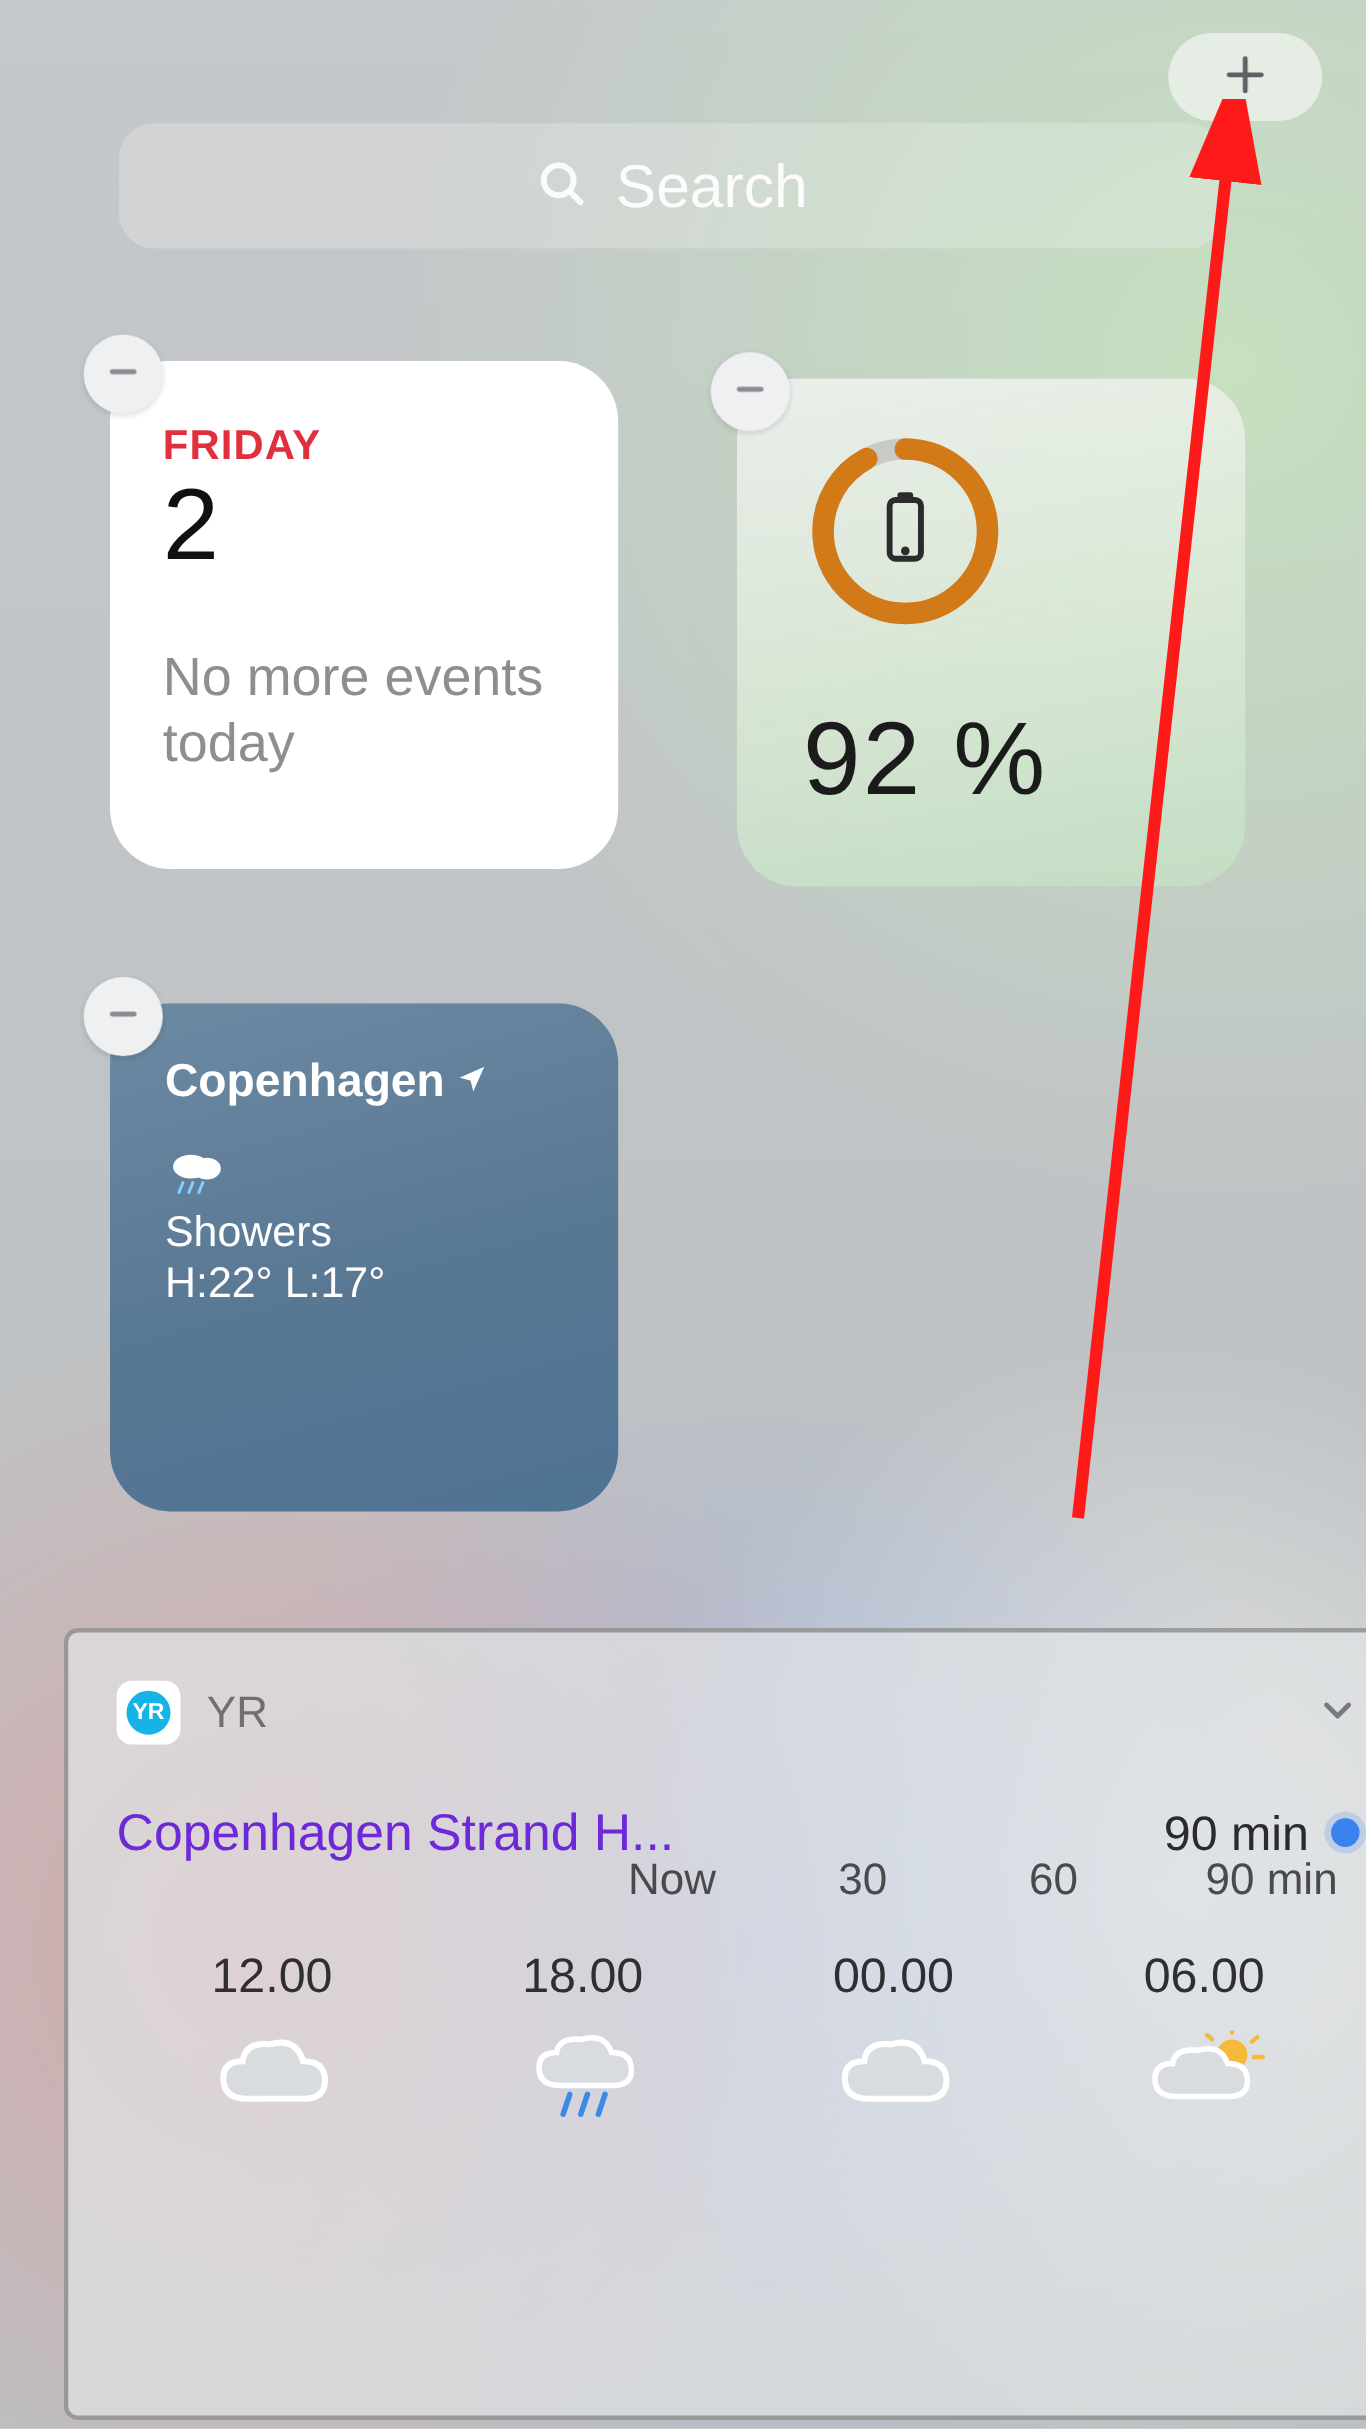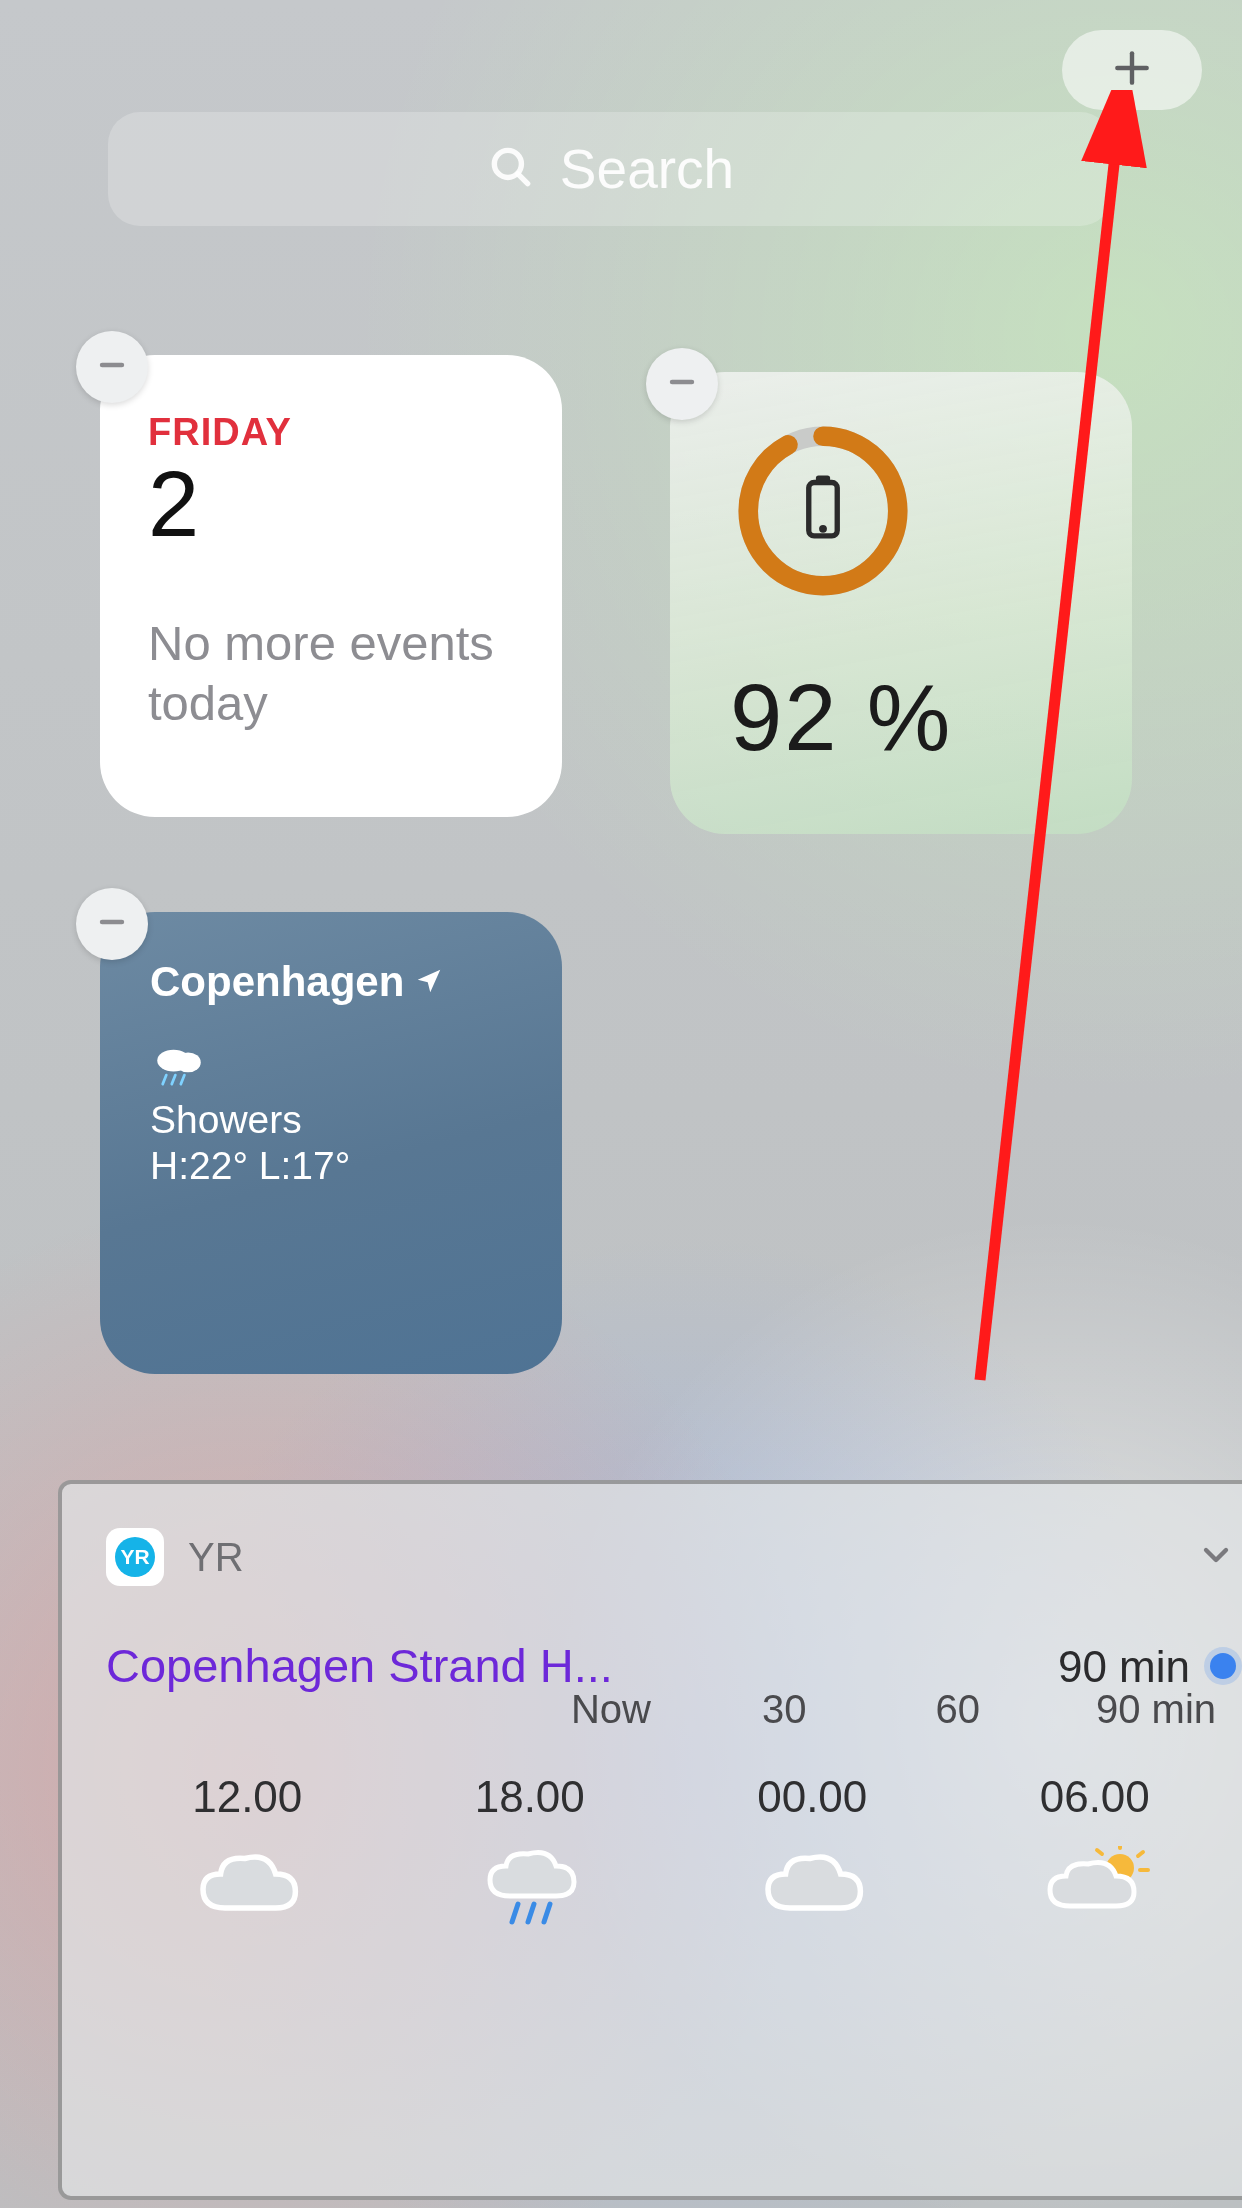--- a/index.html
+++ b/index.html
@@ -67,35 +67,34 @@
     width: 72px; height: 72px;
     border-radius: 50%;
     background: #eef0f1;
     display: flex; align-items: center; justify-content: center;
     box-shadow: 0 2px 6px rgba(0,0,0,0.15);
   }
   .remove-badge svg { width: 34px; height: 34px; }
 
   
   .cal-widget {
-    top: 355px; left: 100px;
+    top: 328px; left: 100px;
     background: #ffffff;
     padding: 56px 48px 40px 48px;
   }
   .cal-day-name { color: #e1303d; font-size: 38px; font-weight: 700; letter-spacing: 1px; }
   .cal-day-num { font-size: 92px; font-weight: 400; line-height: 1.0; margin-top: 4px; color: #111; }
   .cal-events { font-size: 49px; color: #8d8d92; line-height: 1.22; margin-top: 64px; }
 
   
   .bat-widget {
     top: 344px; left: 670px;
     padding: 40px 40px 40px 60px;
     background: linear-gradient(170deg, rgba(240,242,240,0.88) 0%, rgba(220,235,215,0.8) 55%, rgba(195,225,195,0.78) 100%);
     backdrop-filter: blur(12px);
-    margin-top: 28px;
   }
   .bat-ring {
     width: 178px; height: 178px; position: relative;
     margin-top: 10px; margin-left: 4px;
   }
   .bat-pct { font-size: 94px; font-weight: 400; color: #1b1b1b; margin-top: 64px; letter-spacing: 2px; }
 
   
   .wx-widget {
     top: 912px; left: 100px;

